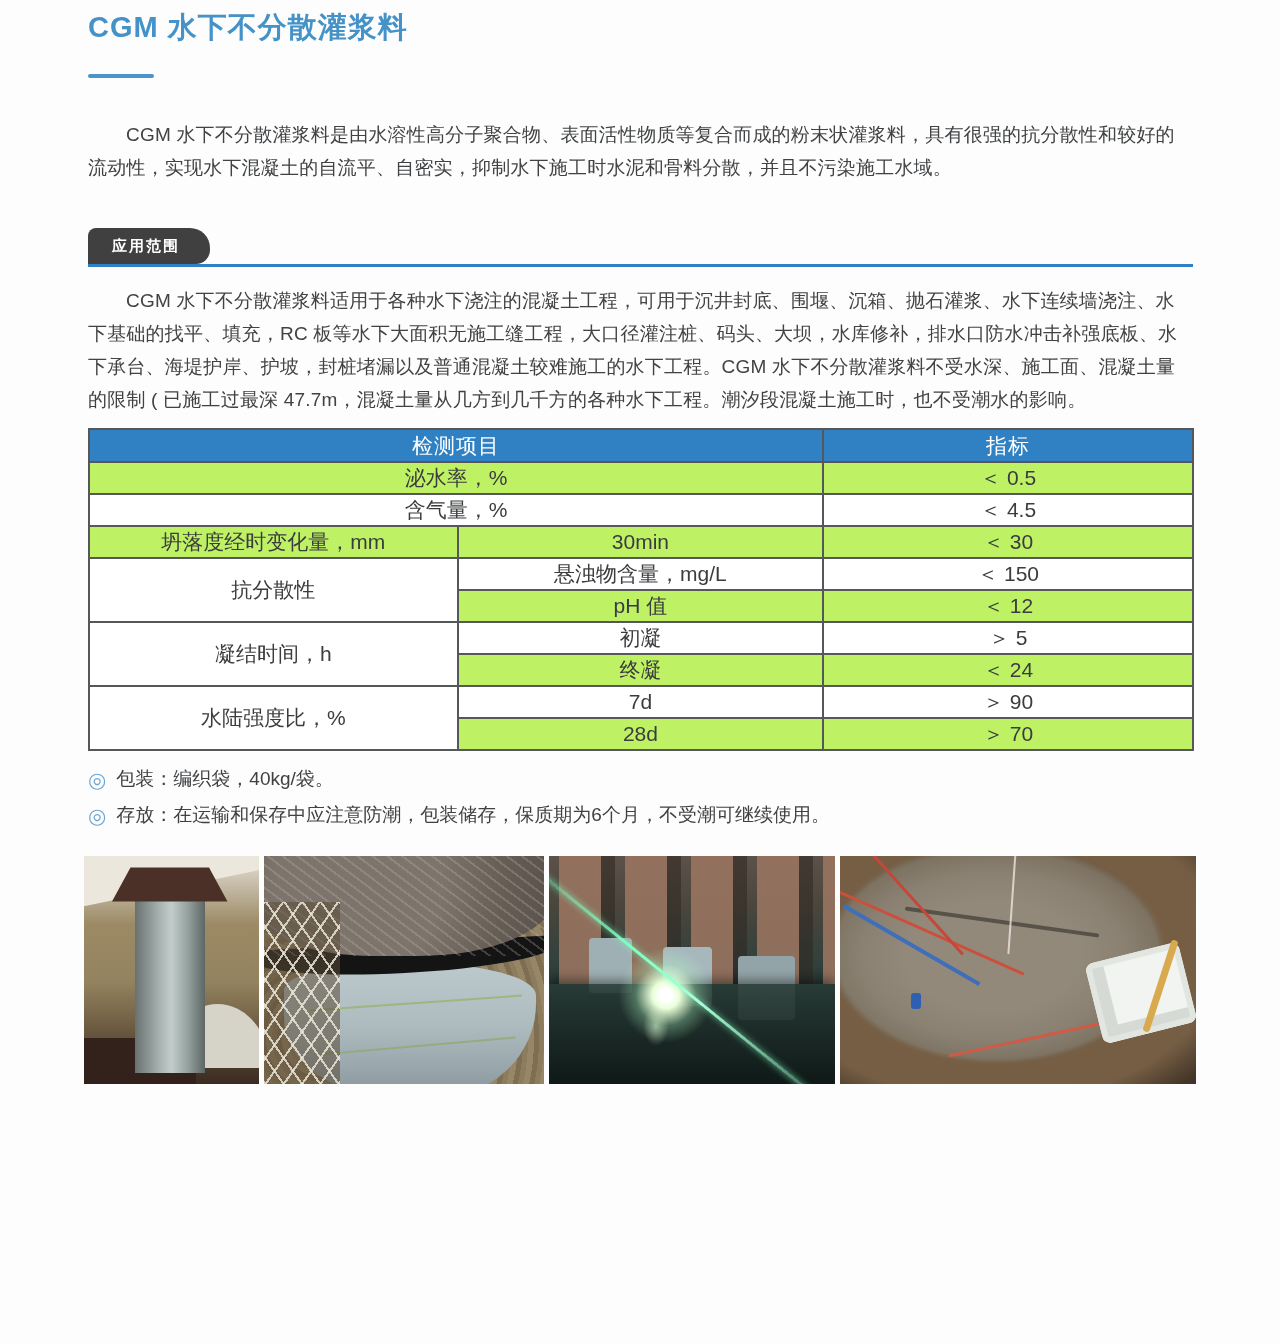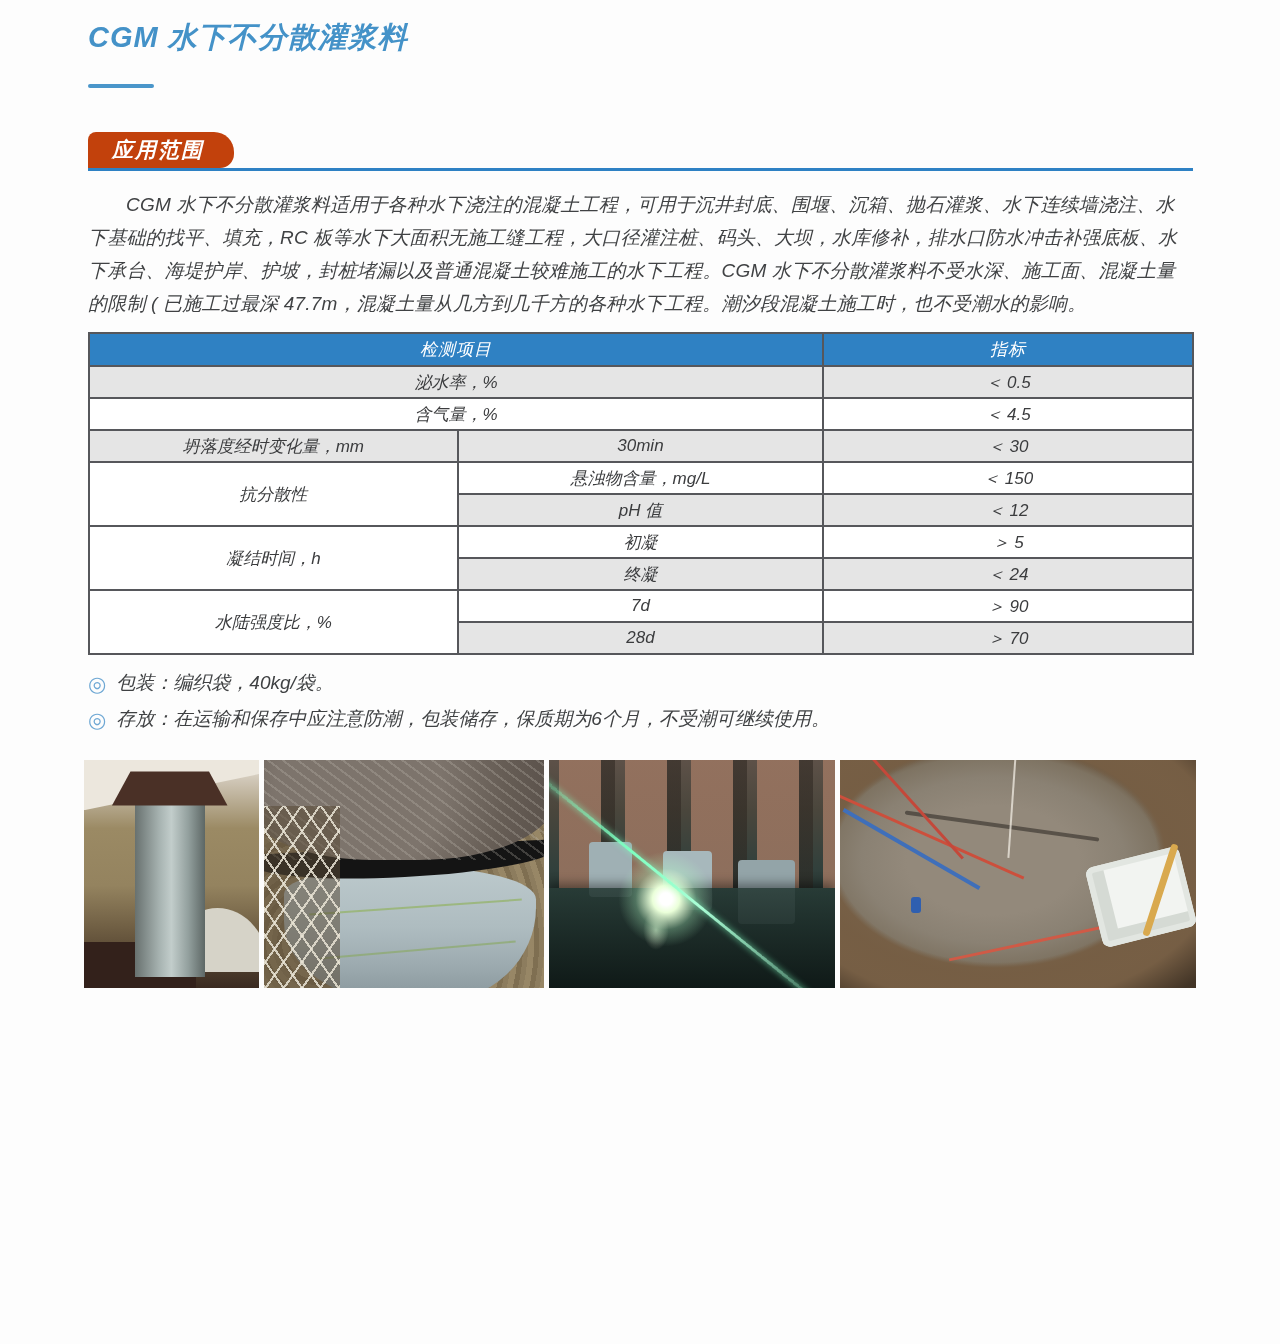--- a/index.html
+++ b/index.html
@@ -1,38 +1,38 @@
 <!DOCTYPE html>
 <html lang="zh"><head>
 <meta charset="utf-8">
 <style>
   * { margin:0; padding:0; box-sizing:border-box; }
   html,body { width:1280px; background:#fdfdfd; font-family:"Liberation Sans","DejaVu Sans",sans-serif; }
   body { height:1344px; overflow:hidden; color:#3f4143; }
-  .page { padding:18px 87px 0 88px;font-style:italic; }
+  .page { padding:8px 87px 0 88px; }
 
   .title { font-size:29px; font-weight:bold; color:#4492c8; letter-spacing:1px; }
   .title-underline { width:66px; height:4px; background:#4a96ca; border-radius:2px; margin-top:26px; }
 
   .para { font-size:19px; line-height:33px; color:#404244; text-indent:2em; letter-spacing:.2px; }
   .intro { margin-top:40px; }
   .scope { margin-top:17px; }
 
   .section-head { margin-top:44px; border-bottom:3px solid #2e81c4; line-height:0; }
-  .badge { display:inline-block; background:#c2410c; color:#ffffff; font-size:21px; font-weight:bold;
+  .badge { display:inline-block; background:#404040; color:#ffffff; font-size:15px; font-weight:bold;
            letter-spacing:2px; line-height:36px; padding:0 30px 0 24px;
            border-radius:8px 20px 14px 0; vertical-align:bottom; }
 
   .standard-note { margin-top:13px; text-align:center; font-size:19px; color:#3f4142; letter-spacing:.3px; }
 
   table.spec { margin-top:12px; width:1106px; border-collapse:collapse; table-layout:fixed; }
   table.spec th, table.spec td { border:2px solid #56575b; height:32px; text-align:center;
-           vertical-align:middle; font-size:17px; color:#3b3c3e; font-weight:normal; padding:0; }
+           vertical-align:middle; font-size:21px; color:#3b3c3e; font-weight:normal; padding:0; }
   table.spec th { background:#2f81c3; color:#ffffff; height:33px; letter-spacing:1px; }
-  td.shade { background:#e5e5e5; }
+  td.shade { background:#bef264; }
   td.plain { background:#ffffff; }
 
   .pack-list { margin-top:13px; }
   .pack-item { display:flex; align-items:center; gap:10px; font-size:19px; color:#3f4143; line-height:30px; margin-top:6px; }
   .ring-icon { font-size:21px; color:#6fa8d4; line-height:21px; }
 
   .photos { margin:26px 0 0 -4px; display:flex; gap:5px; width:1112px; height:228px; }
   .photo { position:relative; height:228px; overflow:hidden; flex:none; }
   .photo * { position:absolute; }
 
@@ -91,20 +91,21 @@
   .p4 .stick { right:9%; top:36%; width:7px; height:42%; background:#d9a94e; transform:rotate(18deg); border-radius:3px; }
 </style>
 </head>
 <body>
 
 <div class="page">
 
   <h1 class="title">CGM 水下不分散灌浆料</h1>
   <div class="title-underline"></div>
 
+  <p class="para intro">CGM 水下不分散灌浆料是由水溶性高分子聚合物、表面活性物质等复合而成的粉末状灌浆料，具有很强的抗分散性和较好的流动性，实现水下混凝土的自流平、自密实，抑制水下施工时水泥和骨料分散，并且不污染施工水域。</p>
 
   <div class="section-head">
     <span class="badge">应用范围</span>
   </div>
   <p class="para scope">CGM 水下不分散灌浆料适用于各种水下浇注的混凝土工程，可用于沉井封底、围堰、沉箱、抛石灌浆、水下连续墙浇注、水下基础的找平、填充，RC 板等水下大面积无施工缝工程，大口径灌注桩、码头、大坝，水库修补，排水口防水冲击补强底板、水下承台、海堤护岸、护坡，封桩堵漏以及普通混凝土较难施工的水下工程。CGM 水下不分散灌浆料不受水深、施工面、混凝土量的限制 ( 已施工过最深 47.7m，混凝土量从几方到几千方的各种水下工程。潮汐段混凝土施工时，也不受潮水的影响。</p>
 
 
   <table class="spec">
     <colgroup>
         <col style="width:33.4%">

